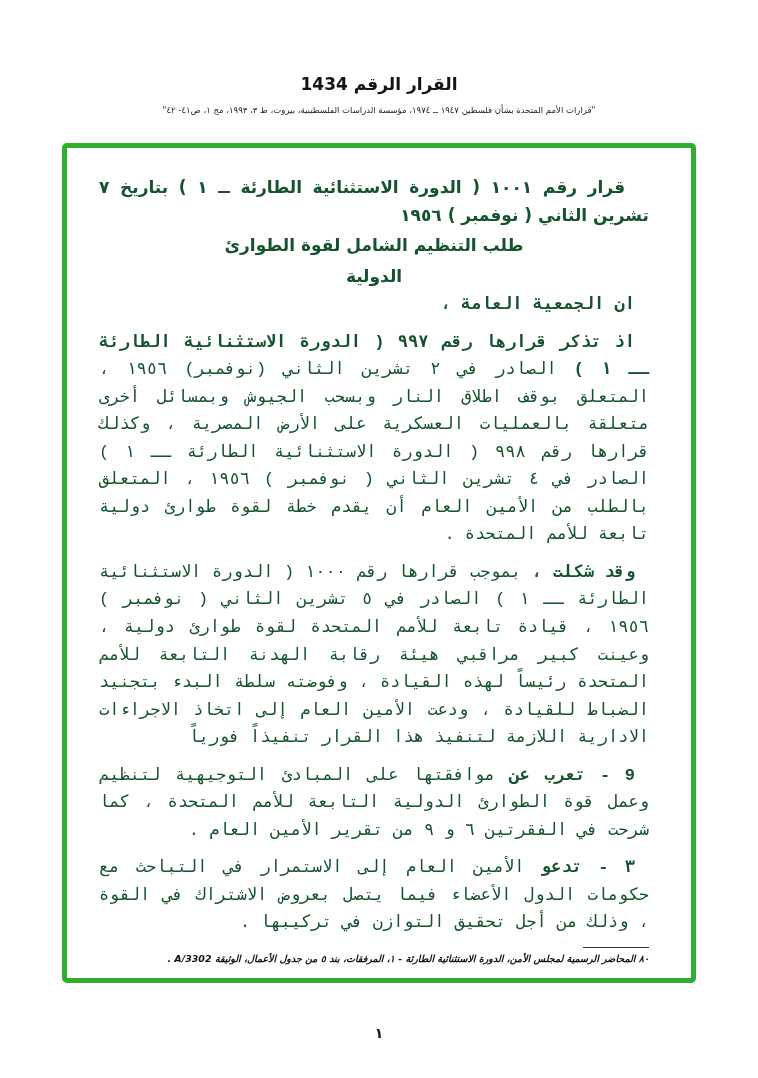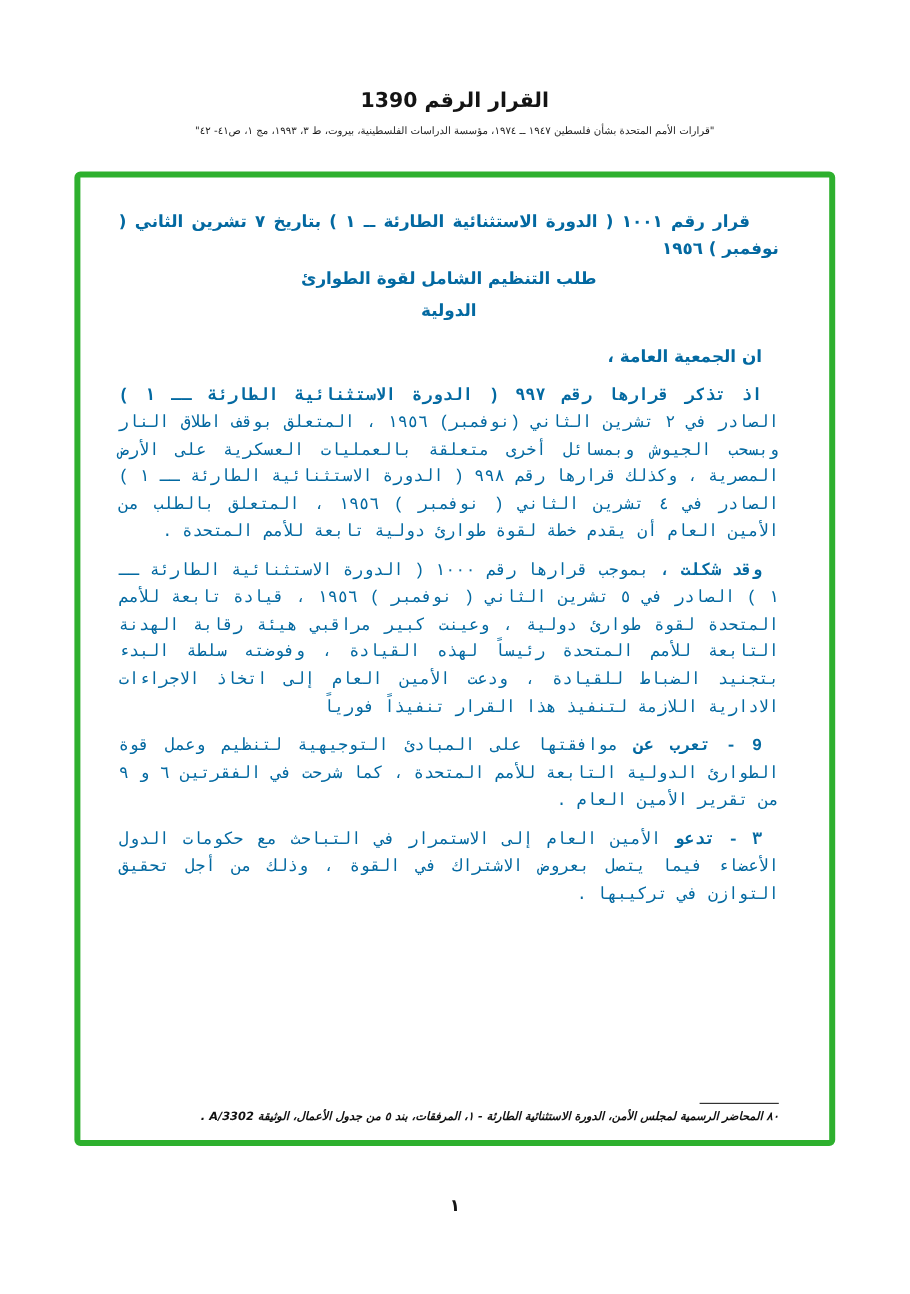--- a/index.html
+++ b/index.html
@@ -37,29 +37,29 @@
     border-radius: 5px;
     padding: 26px 42px 12px 32px;
     min-height: 812px;
     display: flex;
     flex-direction: column;
     background: #fff;
   }
 
   .body-text p {
     margin: 0;
-    font-size: 14px;
+    font-size: 17px;
     line-height: 1.62;
     text-align: justify;
-    color: #0369a1;
+    color: #14532d;
   }
   .body-text p b { font-weight: bold; }
   .body-text p.heading { font-weight: bold; text-indent: 24px; }
   .body-text p.center  { text-align: center; font-weight: bold; margin-top: 3px; }
-  .body-text p.opening { font-weight: bold; text-indent: 14px; margin-top: 16px; }
+  .body-text p.opening { font-weight: bold; text-indent: 14px; margin-top: 1px; font-family: Liberation Mono, monospace; }
   .body-text p.body    { text-indent: 14px; margin-top: 10px; font-family: Liberation Mono, monospace; }
 
   .footnote-area { margin-top: auto; padding-top: 10px; }
   .footnote-rule {
     width: 66px;
     border-top: 1px solid #333;
     margin-bottom: 4px;
   }
   .footnote {
     direction: rtl;
@@ -77,21 +77,21 @@
     font-weight: bold;
     margin-top: 42px;
     padding-bottom: 38px;
   }
 </style>
 </head>
 <body>
 
 <div class="sheet">
 
-  <h1 class="header-title">القرار الرقم 1390</h1>
+  <h1 class="header-title">القرار الرقم 1434</h1>
 
   <div class="source-line">"قرارات الأمم المتحدة بشأن فلسطين ١٩٤٧ ــ ١٩٧٤، مؤسسة الدراسات الفلسطينية، بيروت، ط ٣، ١٩٩٣، مج ١، ص٤١- ٤٢"</div>
 
   <div class="frame" style="border-color: rgb(46, 176, 46);">
 
     <div class="body-text" id="paragraphs">
         <p class="heading">قرار رقم ١٠٠١ ( الدورة الاستثنائية الطارئة ــ ١ ) بتاريخ ٧ تشرين الثاني ( نوفمبر ) ١٩٥٦</p>
         <p class="center">طلب التنظيم الشامل لقوة الطوارئ</p>
         <p class="center">الدولية</p>
         <p class="opening">ان الجمعية العامة ،</p>

